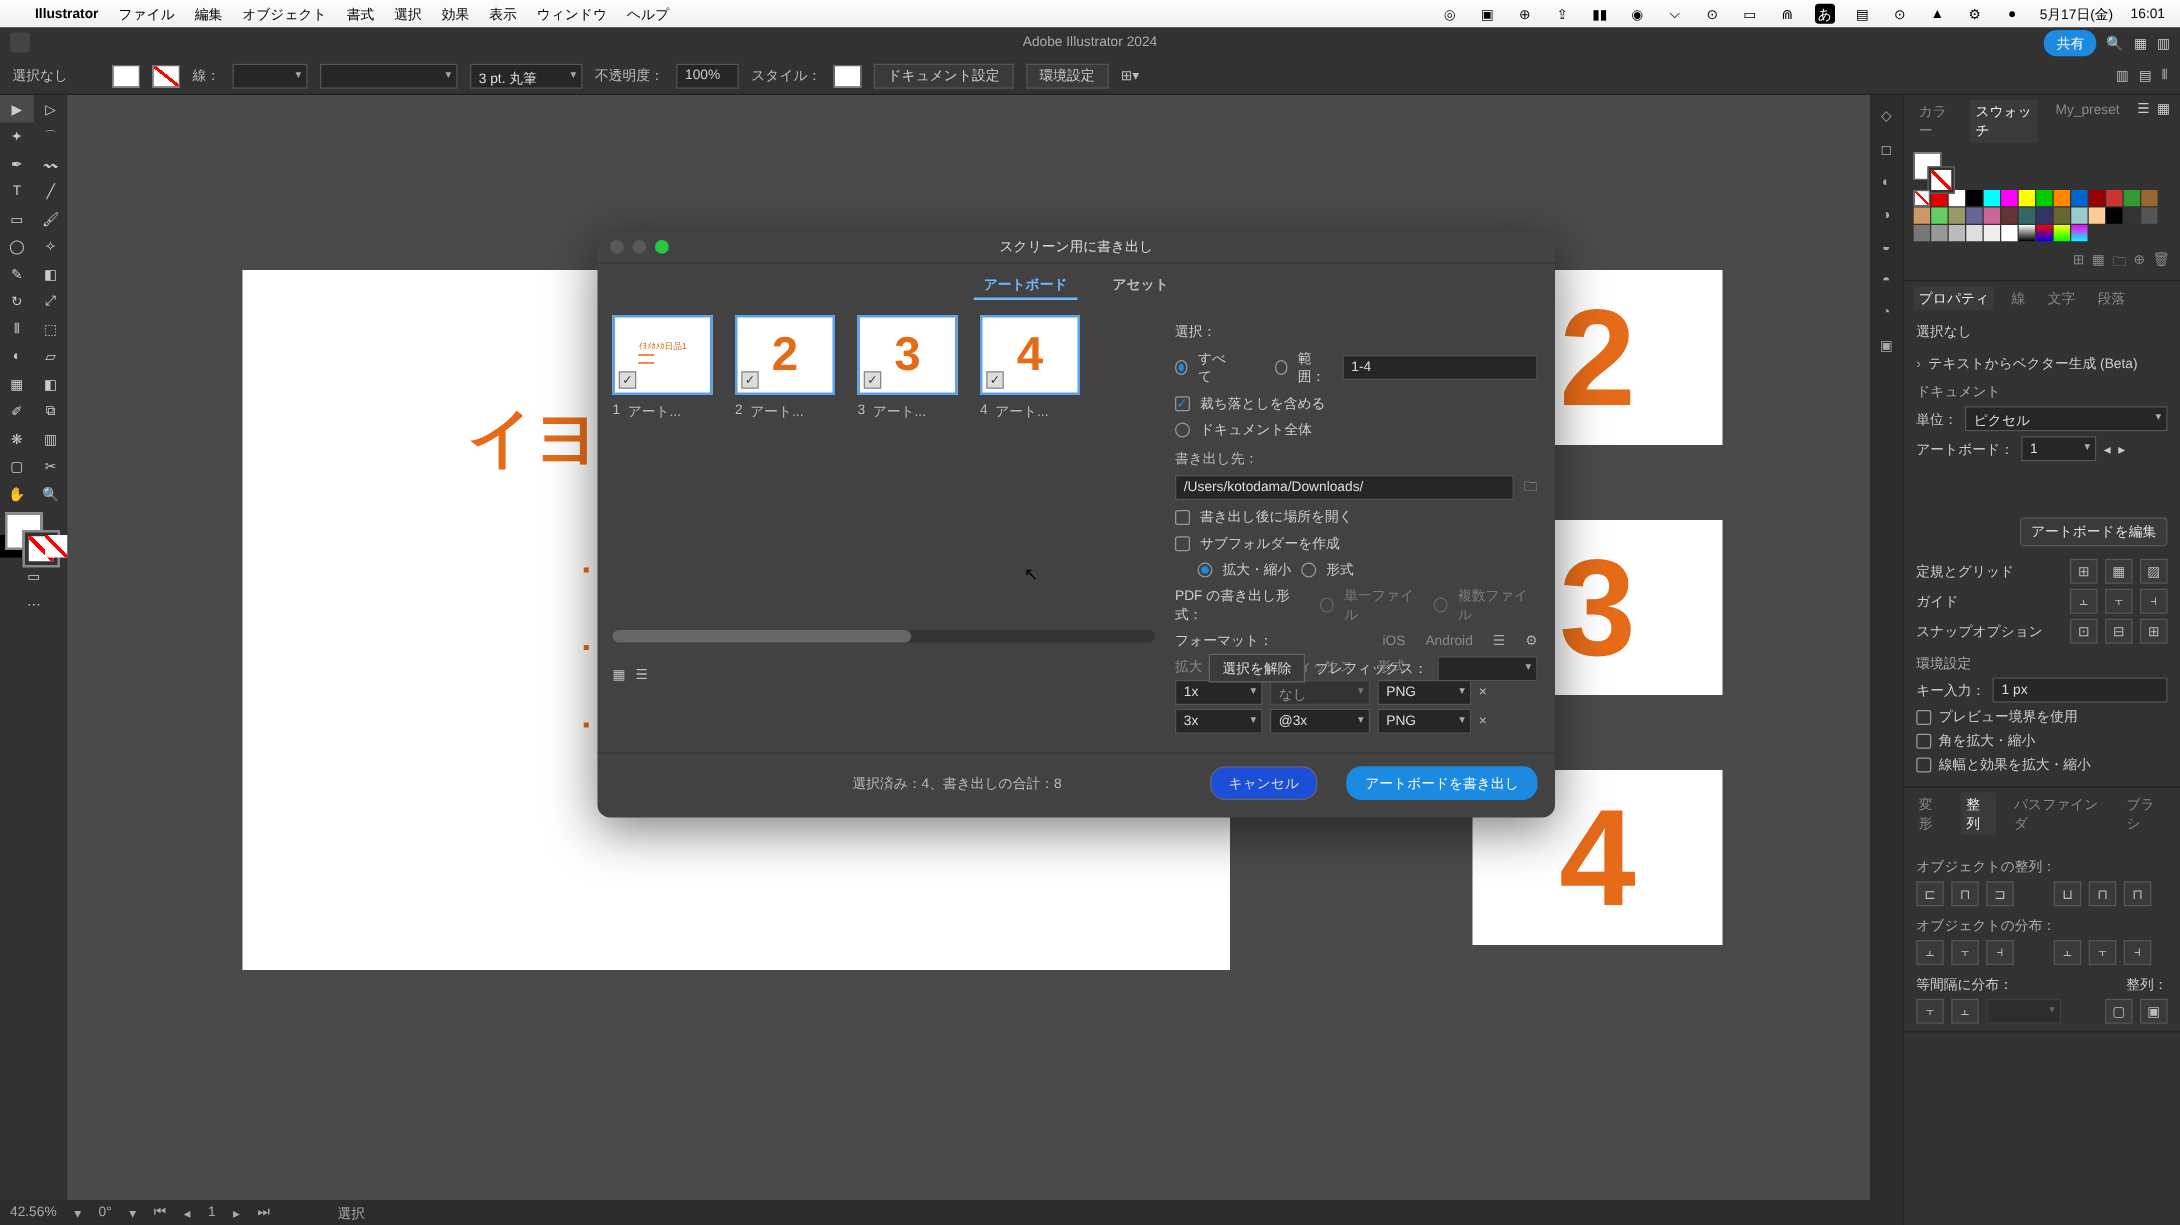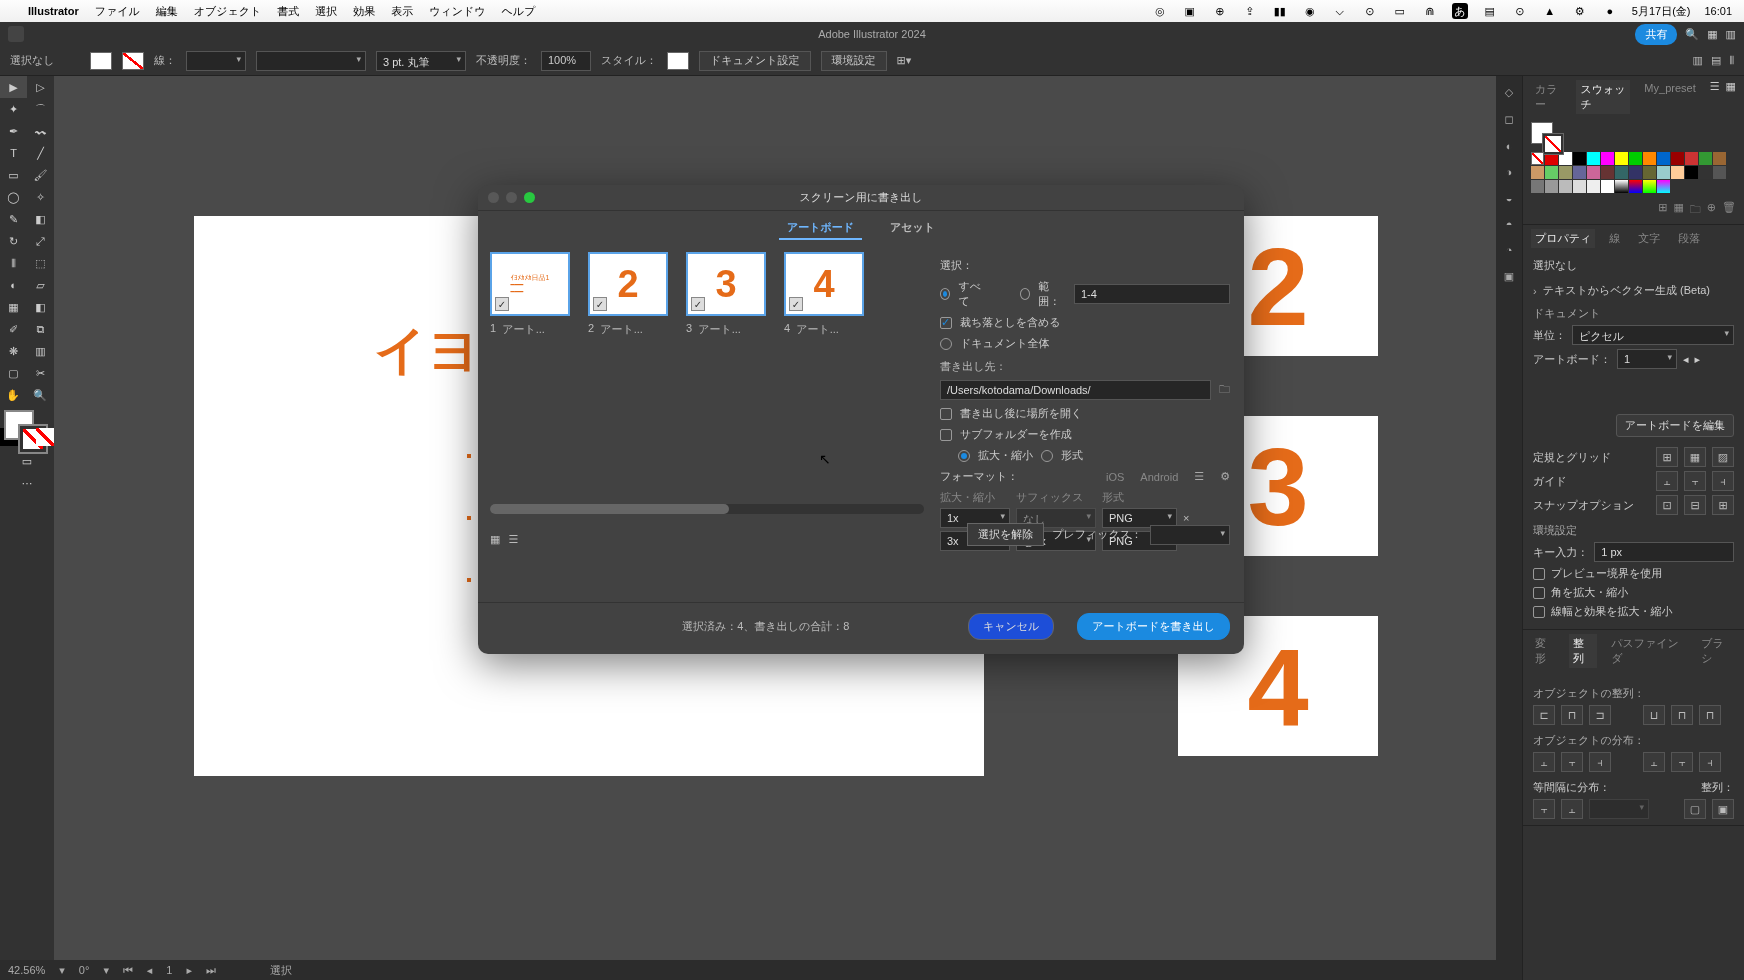--- a/index.html
+++ b/index.html
@@ -336,20 +336,27 @@
           <span class="checkbox"></span>
           <span>サブフォルダーを作成</span>
         </div>
       <div class="form-row" style="padding-left:18px;">
         <span class="radio on"></span>
           <span>拡大・縮小</span>
         <span class="radio"></span>
           <span>形式</span>
       </div>
 
+      <div class="form-row">
+          <span>PDF の書き出し形式：</span>
+        <span class="radio" style="opacity:.4;"></span>
+          <span style="opacity:.4;">単一ファイル</span>
+        <span class="radio" style="opacity:.4;"></span>
+          <span style="opacity:.4;">複数ファイル</span>
+      </div>
 
       <div class="form-row">
         <span>フォーマット：</span>
         <div class="platform-tabs" style="flex:1;">
           <span class="pt">iOS</span>
           <span class="pt">Android</span>
           <span class="ic">☰</span>
           <span class="ic">⚙</span>
         </div>
       </div>

